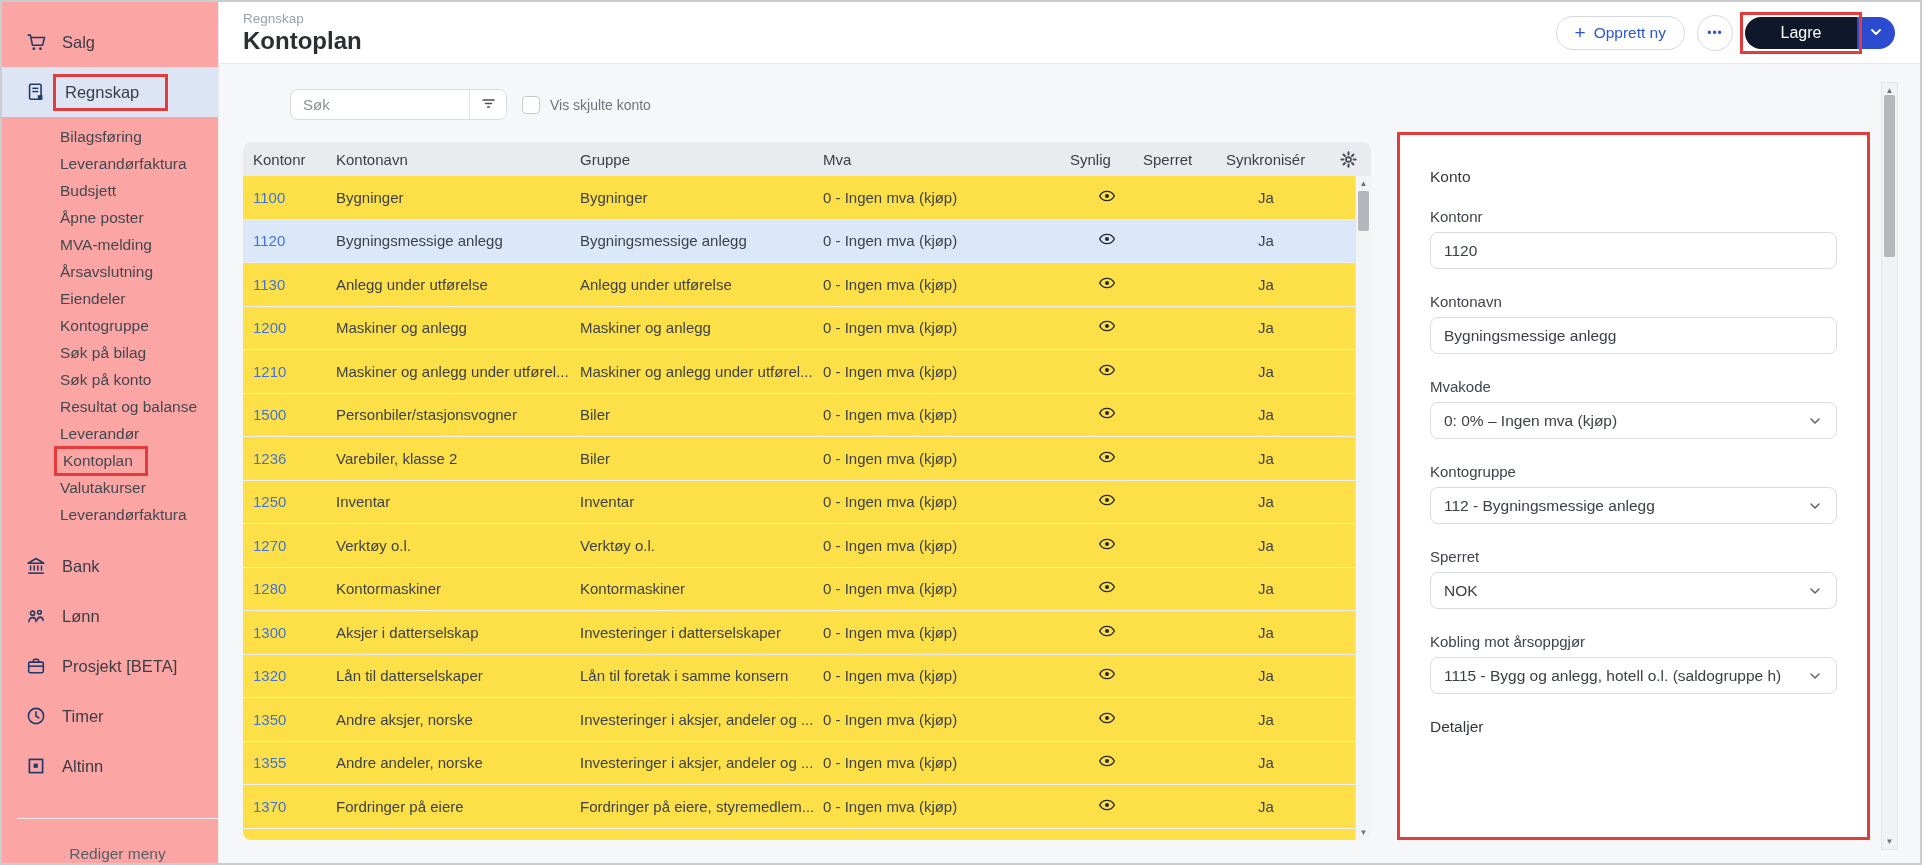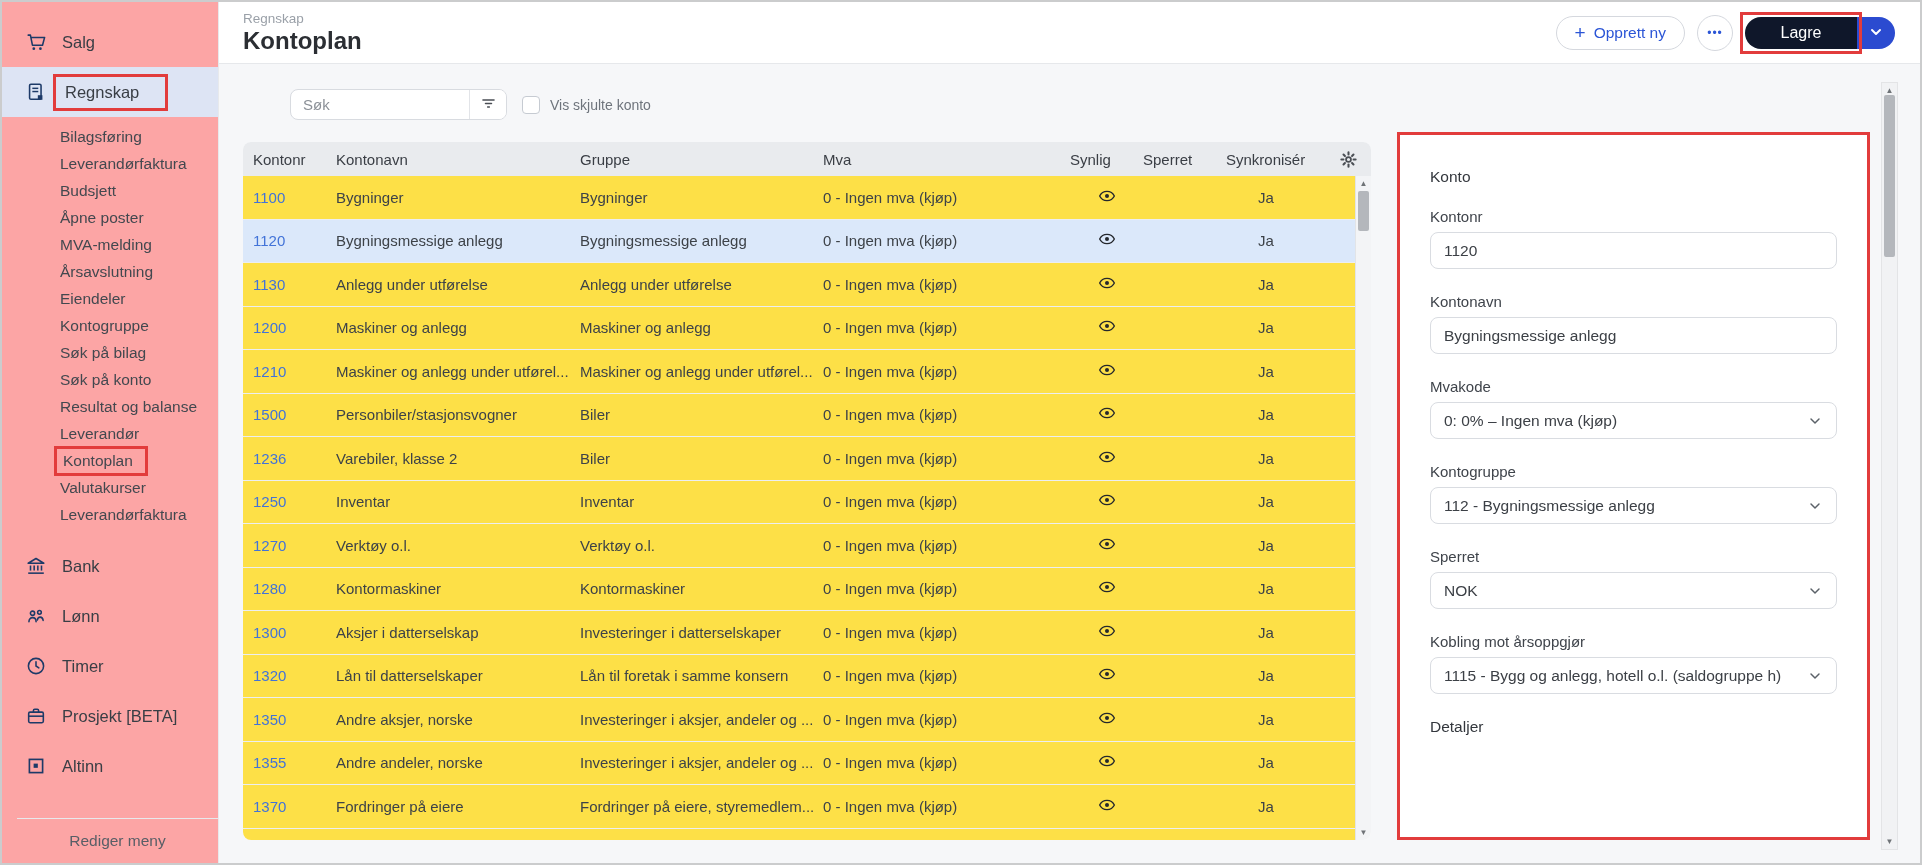--- a/index.html
+++ b/index.html
@@ -16,21 +16,21 @@
   .side-item.active { background:#dde4f4; }
   .side-icon { width:24px; height:24px; margin-right:14px; display:flex; align-items:center; justify-content:center; flex:0 0 24px; }
   .side-icon svg { width:22px; height:22px; }
   .side-label { font-size:16.5px; color:#393e45; }
   .side-sub { margin:6px 0 13px 0; }
   .side-sub-item { height:27px; display:flex; align-items:center; padding-left:58px; cursor:pointer; }
   .side-sub-item span { font-size:15.5px; color:#43484f; }
   .red-annot { border:3px solid #e23c3c; padding:6px 26px 6px 9px; margin-left:-9px; }
   .red-annot-sm { border:3px solid #e23c3c; padding:3px 12px 3px 6px; margin-left:-6px; }
   .side-footer { position:absolute; left:15px; right:0; bottom:0; height:45px; border-top:1px solid #e7e9ec;
-                 display:flex; align-items:center; justify-content:center; }
+                 display:flex; align-items:flex-end; justify-content:center; }
   .side-footer span { font-size:15.5px; color:#585e66; cursor:pointer; }
 
   
   .topbar { position:absolute; left:217px; right:0; top:0; height:62px; background:#fff;
             border-bottom:1px solid #e6e8eb; }
   .crumb { position:absolute; left:24px; top:9px; font-size:13.5px; color:#9aa0a8; }
   .page-title { position:absolute; left:24px; top:25px; font-size:24px; font-weight:bold; color:#2b2e33; }
   .actions { position:absolute; right:25px; top:0; height:62px; display:flex; align-items:center; gap:12px; }
   .btn-pill { display:flex; align-items:center; gap:8px; height:34px; padding:0 18px; background:#fff;
               border:1px solid #d5d8de; border-radius:17px; color:#2b55d6; font-size:15.5px;
@@ -202,36 +202,36 @@
               <circle cx="8.2" cy="9" r="2.3"></circle>
               <circle cx="15.8" cy="8" r="2"></circle>
               <path d="M4.3 18.2c0-2.7 1.8-4.4 3.9-4.4s3.9 1.7 3.9 4.4"></path>
               <path d="M13.4 16.4c.4-2 1.6-3.2 3.1-3.2 1.7 0 3 1.4 3.3 3.6"></path>
             </svg>
           </span>
           <span class="side-label">Lønn</span>
         </div>
         <div class="side-item">
           <span class="side-icon">
-            <svg viewBox="0 0 24 24" stroke="#1d3a68" stroke-width="1.7" fill="none" stroke-linecap="round">
-              <circle cx="12" cy="12" r="8.3"></circle>
-              <path d="M12 7.3V12l3.1 2.1"></path>
-            </svg>
-          </span>
-          <span class="side-label">Timer</span>
-        </div>
-        <div class="side-item">
-          <span class="side-icon">
             <svg viewBox="0 0 24 24" stroke="#1d3a68" stroke-width="1.7" fill="none" stroke-linejoin="round">
               <rect x="4" y="7.8" width="16" height="11.5" rx="1.5"></rect>
               <path d="M9.2 7.8V6a1.4 1.4 0 0 1 1.4-1.4h2.8A1.4 1.4 0 0 1 14.8 6v1.8"></path>
               <line x1="4" y1="12.2" x2="20" y2="12.2"></line>
             </svg>
           </span>
           <span class="side-label">Prosjekt [BETA]</span>
+        </div>
+        <div class="side-item">
+          <span class="side-icon">
+            <svg viewBox="0 0 24 24" stroke="#1d3a68" stroke-width="1.7" fill="none" stroke-linecap="round">
+              <circle cx="12" cy="12" r="8.3"></circle>
+              <path d="M12 7.3V12l3.1 2.1"></path>
+            </svg>
+          </span>
+          <span class="side-label">Timer</span>
         </div>
         <div class="side-item">
           <span class="side-icon">
             <svg viewBox="0 0 24 24">
               <rect x="4.8" y="4.8" width="14.4" height="14.4" fill="none" stroke="#1d3a68" stroke-width="1.8"></rect>
               <rect x="9.4" y="9.4" width="4.6" height="4.6" fill="#1d3a68"></rect>
             </svg>
           </span>
           <span class="side-label">Altinn</span>
         </div>

